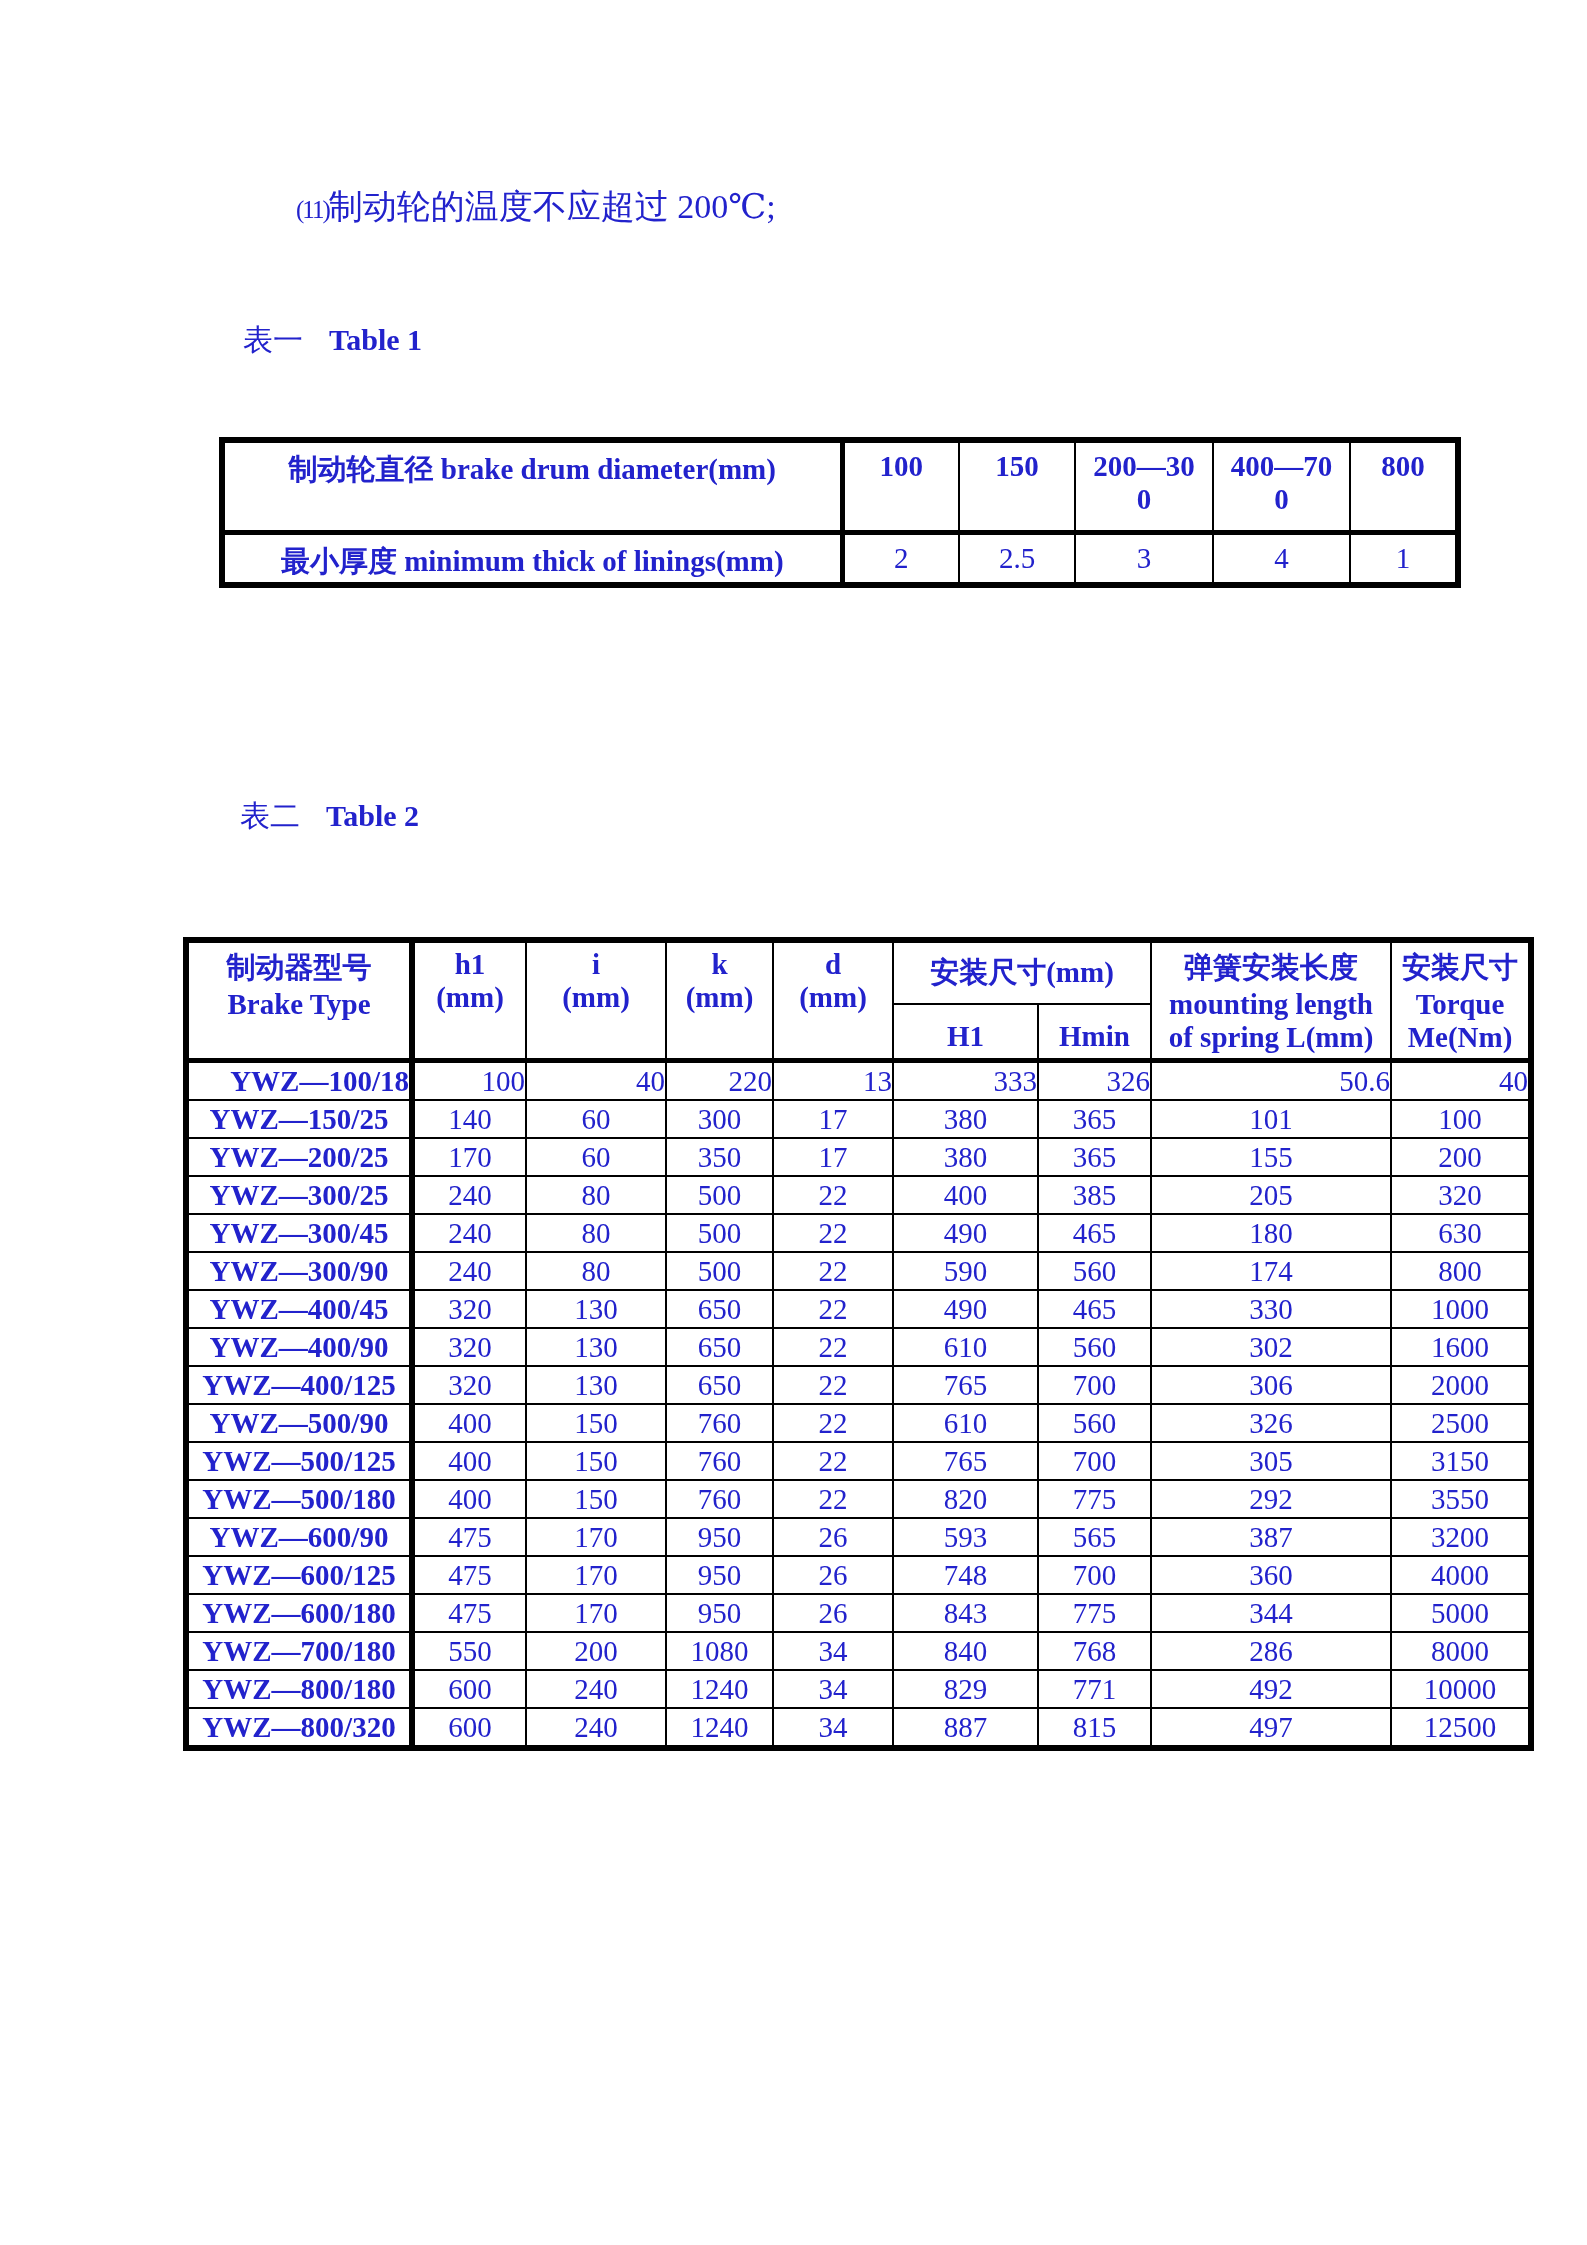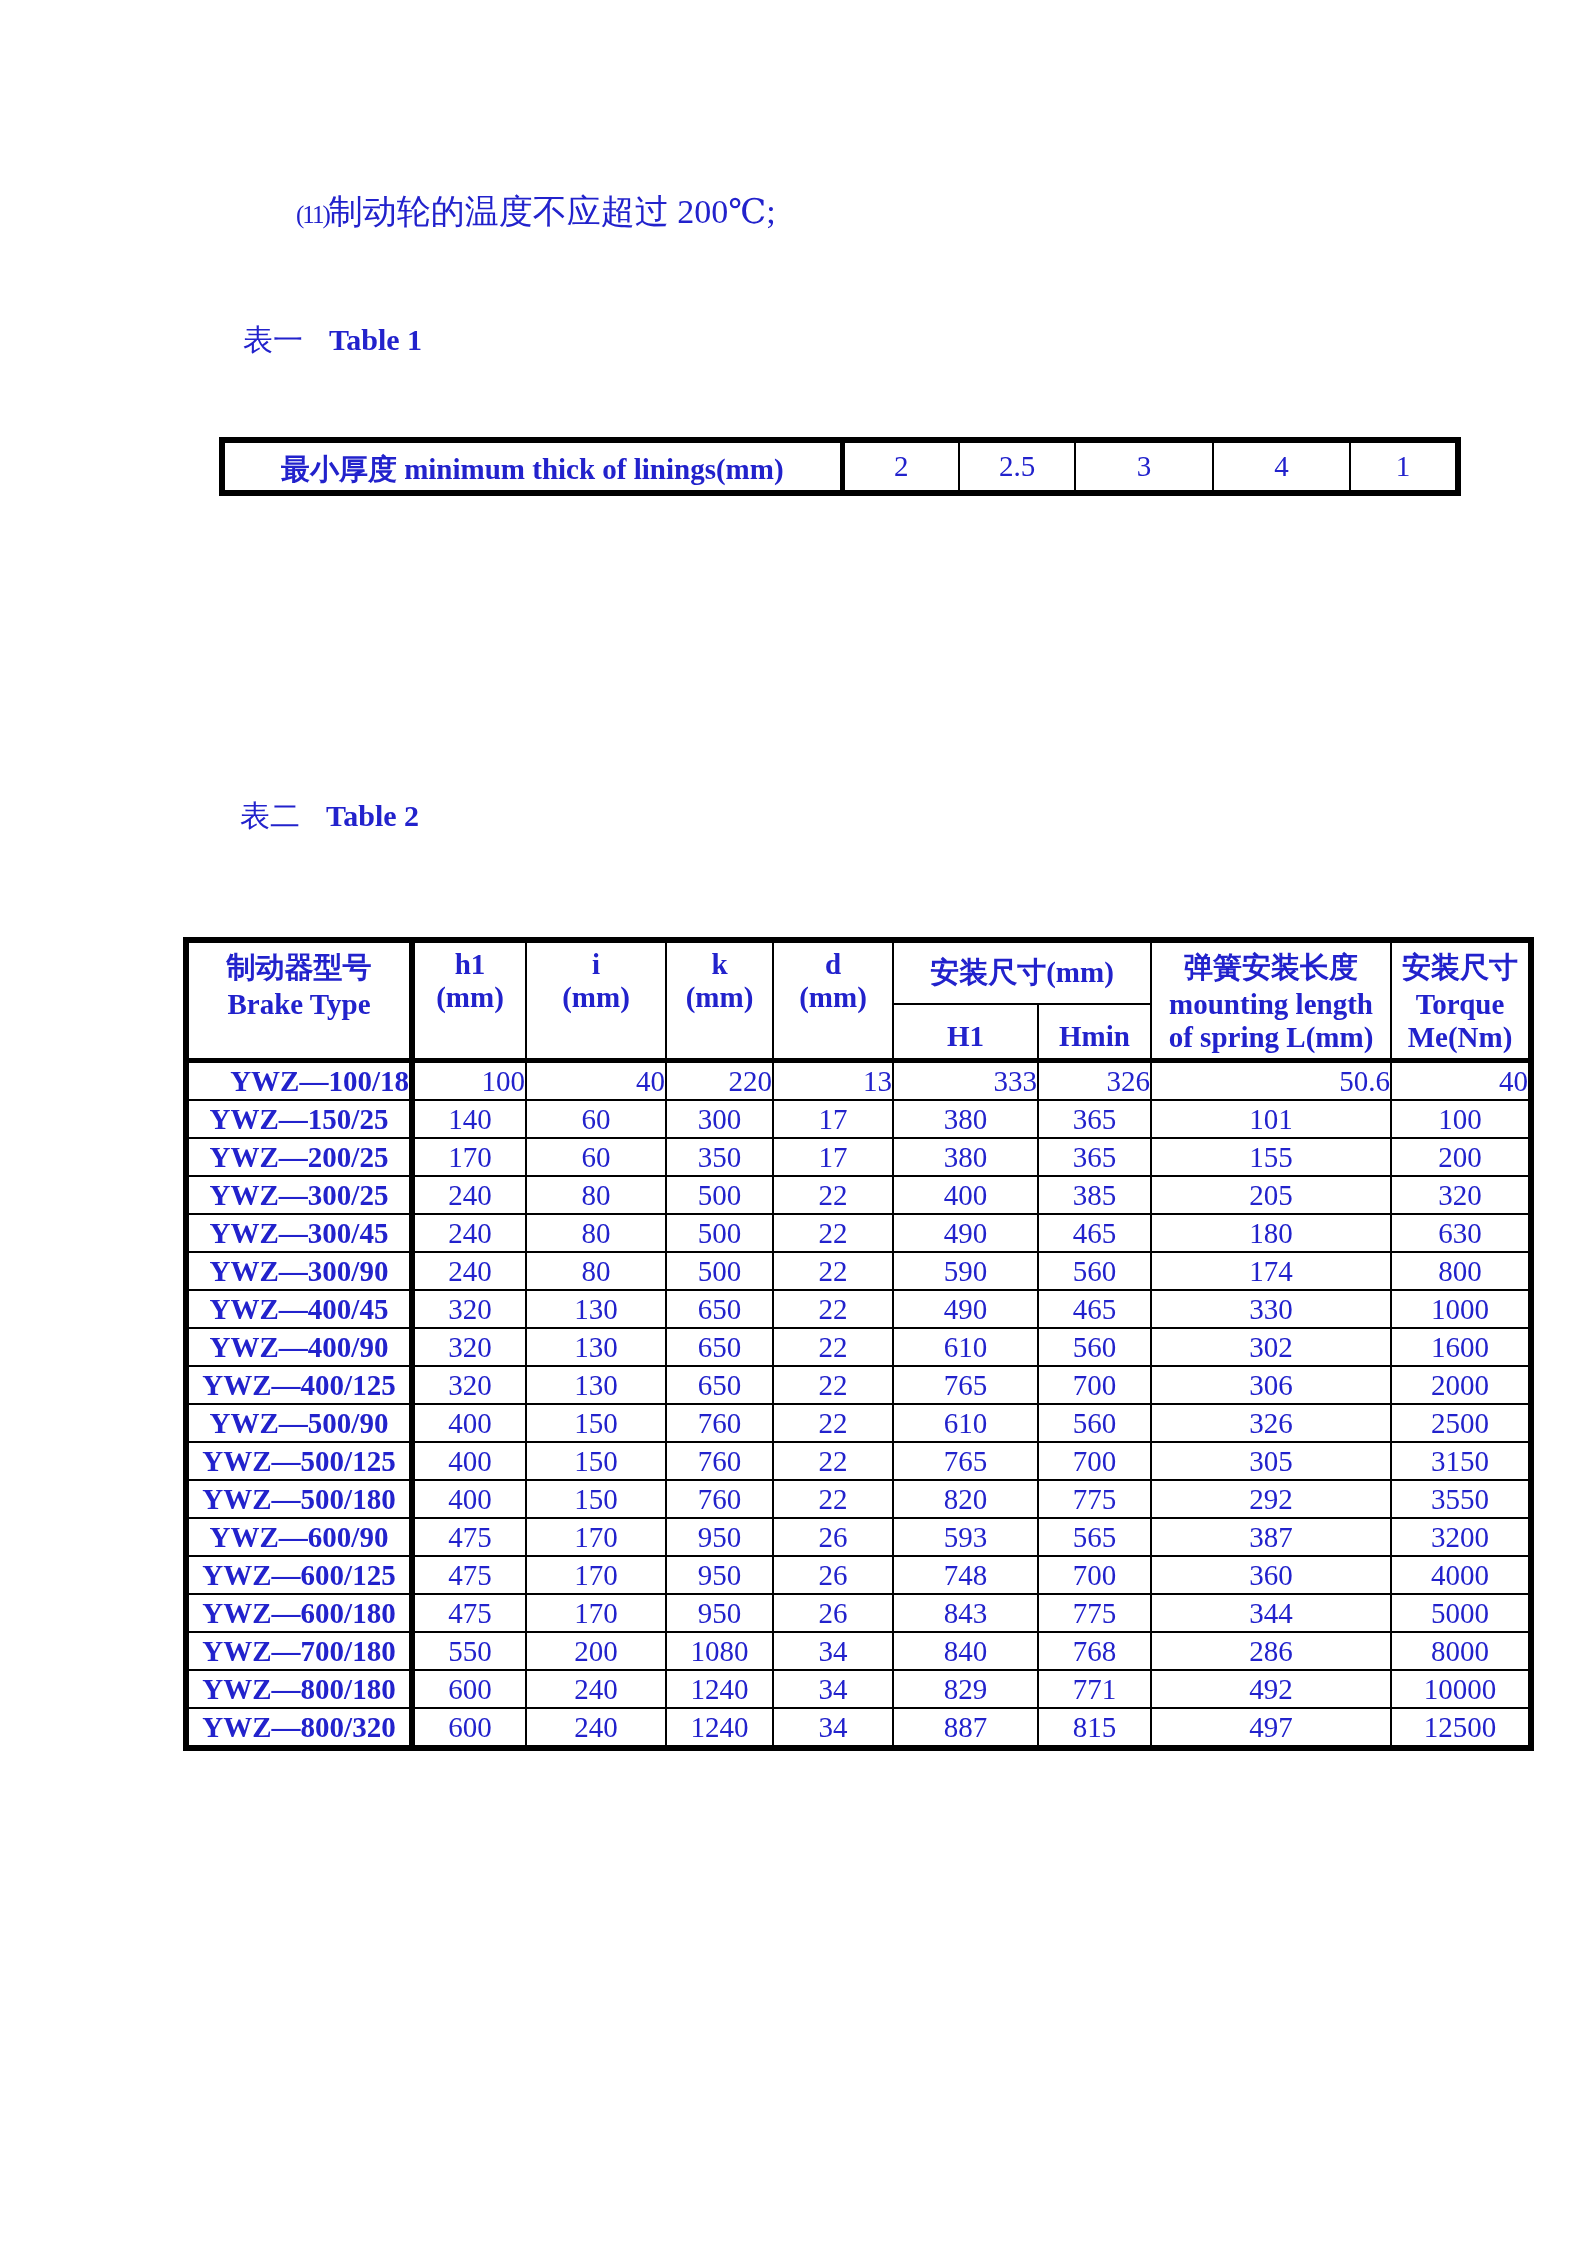--- a/index.html
+++ b/index.html
@@ -4,21 +4,21 @@
 <style>
   :root { --blue:#2222cc; --bd:#000; }
   * { margin:0; padding:0; box-sizing:border-box; }
   html,body { background:#ffffff; }
   .page {
     position:relative; width:1587px; height:2245px; background:#fff;
     font-family:"Liberation Serif","DejaVu Serif",serif; color:var(--blue);
     overflow:hidden;
   }
   
-  .notes { position:absolute; left:296px; top:182px; font-size:34px; line-height:59px; white-space:nowrap; }
+  .notes { position:absolute; left:296px; top:182px; font-size:34px; line-height:49px; white-space:nowrap; }
   .note-num { font-size:25px; letter-spacing:-2px; }
   
   .tbl-label { position:absolute; font-size:30px; white-space:nowrap; }
   .tbl-label .en { font-weight:bold; margin-left:26px; }
   #label1 { left:243px; top:320px;text-align:right; }
   #label2 { left:240px; top:796px; }
   
   table { border-collapse:collapse; table-layout:fixed; }
   td { color:var(--blue); text-align:center; }
   .t1 { position:absolute; left:219px; top:437px; width:1236px; border:6px solid var(--bd); }
@@ -56,20 +56,28 @@
   <table class="t1">
     <colgroup>
       <col style="width:620px">
         <col style="width:117px">
         <col style="width:116px">
       <col style="width:138px">
         <col style="width:137px">
         <col style="width:108px">
     </colgroup>
     <tbody>
+      <tr class="head">
+        <td class="title">制动轮直径 brake drum diameter(mm)</td>
+        <td>100</td>
+        <td>150</td>
+        <td>200—300</td>
+        <td>400—700</td>
+        <td>800</td>
+      </tr>
       <tr class="r2">
         <td class="title">最小厚度 minimum thick of linings(mm)</td>
         <td>2</td>
         <td>2.5</td>
         <td>3</td>
         <td>4</td>
         <td>1</td>
       </tr>
     </tbody>
   </table>

